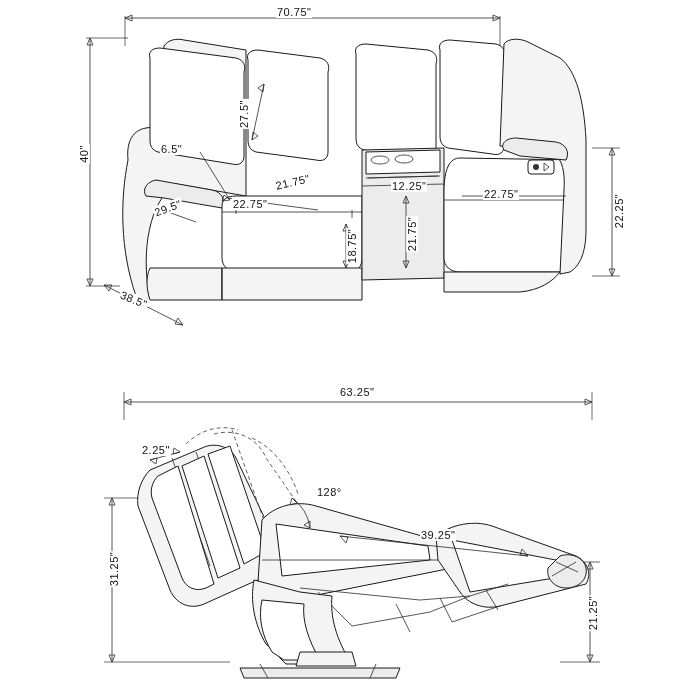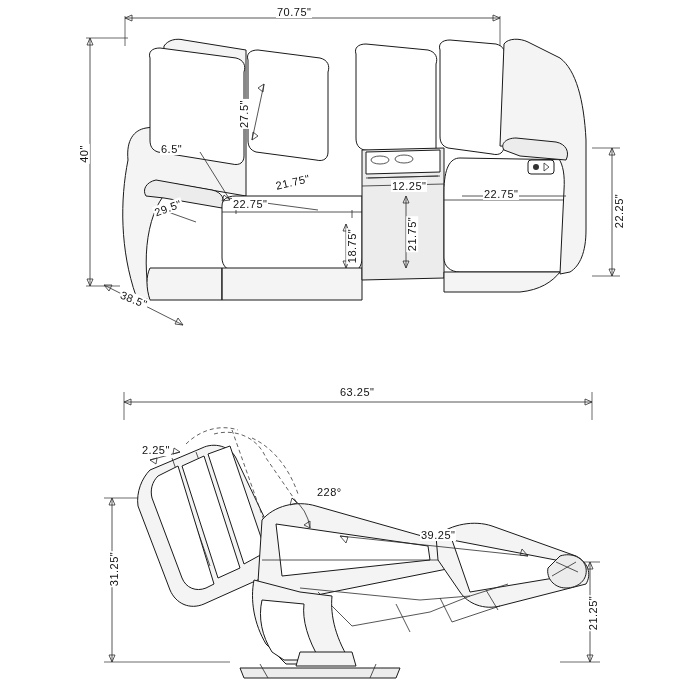--- a/index.html
+++ b/index.html
@@ -240,21 +240,21 @@
   <div class="label-box rot90" style="left:334px;top:240px;">18.75"</div>
 
   <div class="label-box" style="left:120px;top:288px;transform:rotate(22deg);transform-origin:left center;">38.5"</div>
 
   <div class="label-box rot90" style="left:601px;top:205px;">22.25"</div>
 
   <div class="label-box" style="left:339px;top:386px;">63.25"</div>
 
   <div class="label-box" style="left:141px;top:444px;">2.25"</div>
 
-  <div class="label-box" style="left:316px;top:486px;">228°</div>
+  <div class="label-box" style="left:316px;top:486px;">128°</div>
 
   <div class="label-box" style="left:420px;top:529px;">39.25"</div>
 
   <div class="label-box rot90" style="left:96px;top:563px;">31.25"</div>
 
   <div class="label-box rot90" style="left:575px;top:607px;">21.25"</div>
 
 </div>
 
 </body></html>

